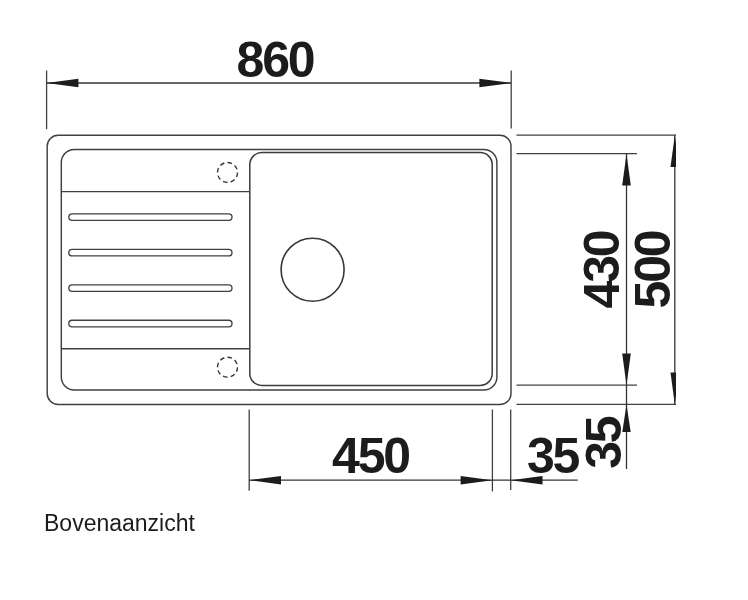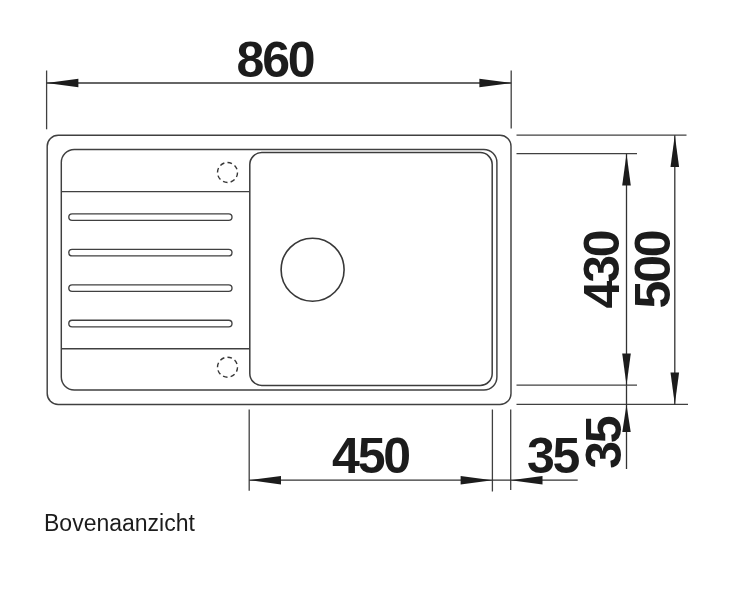--- a/index.html
+++ b/index.html
@@ -1,16 +1,16 @@
 <!DOCTYPE html>
 <html><head>
 <meta charset="utf-8">
 <style>
   html,body{margin:0;padding:0;background:#ffffff;}
-  .wrap{width:748px;height:600px;position:relative;background:#ffffff;overflow:hidden;}
+  .wrap{width:676px;height:600px;position:relative;background:#ffffff;overflow:hidden;}
   svg{display:block;}
   text{font-family:"Liberation Sans",sans-serif;}
   .dim{font-weight:bold;font-size:50px;fill:#1c1c1c;letter-spacing:-2.2px;}
   .cap{font-size:23px;fill:#1c1c1c;}
 </style>
 </head>
 <body>
 <div class="wrap">
 <svg width="748" height="600" viewBox="0 0 748 600">
 

